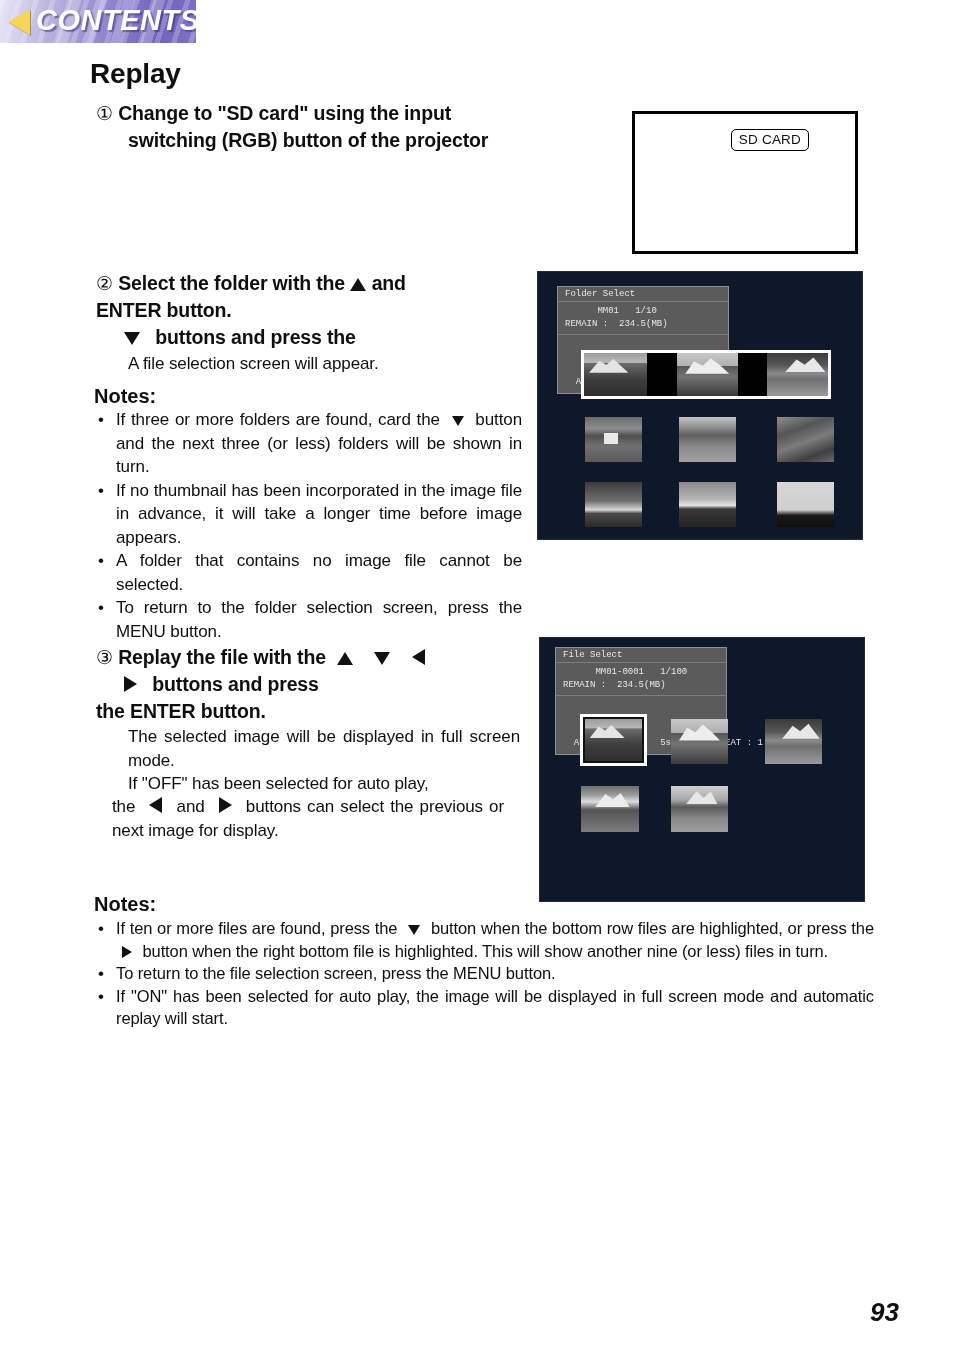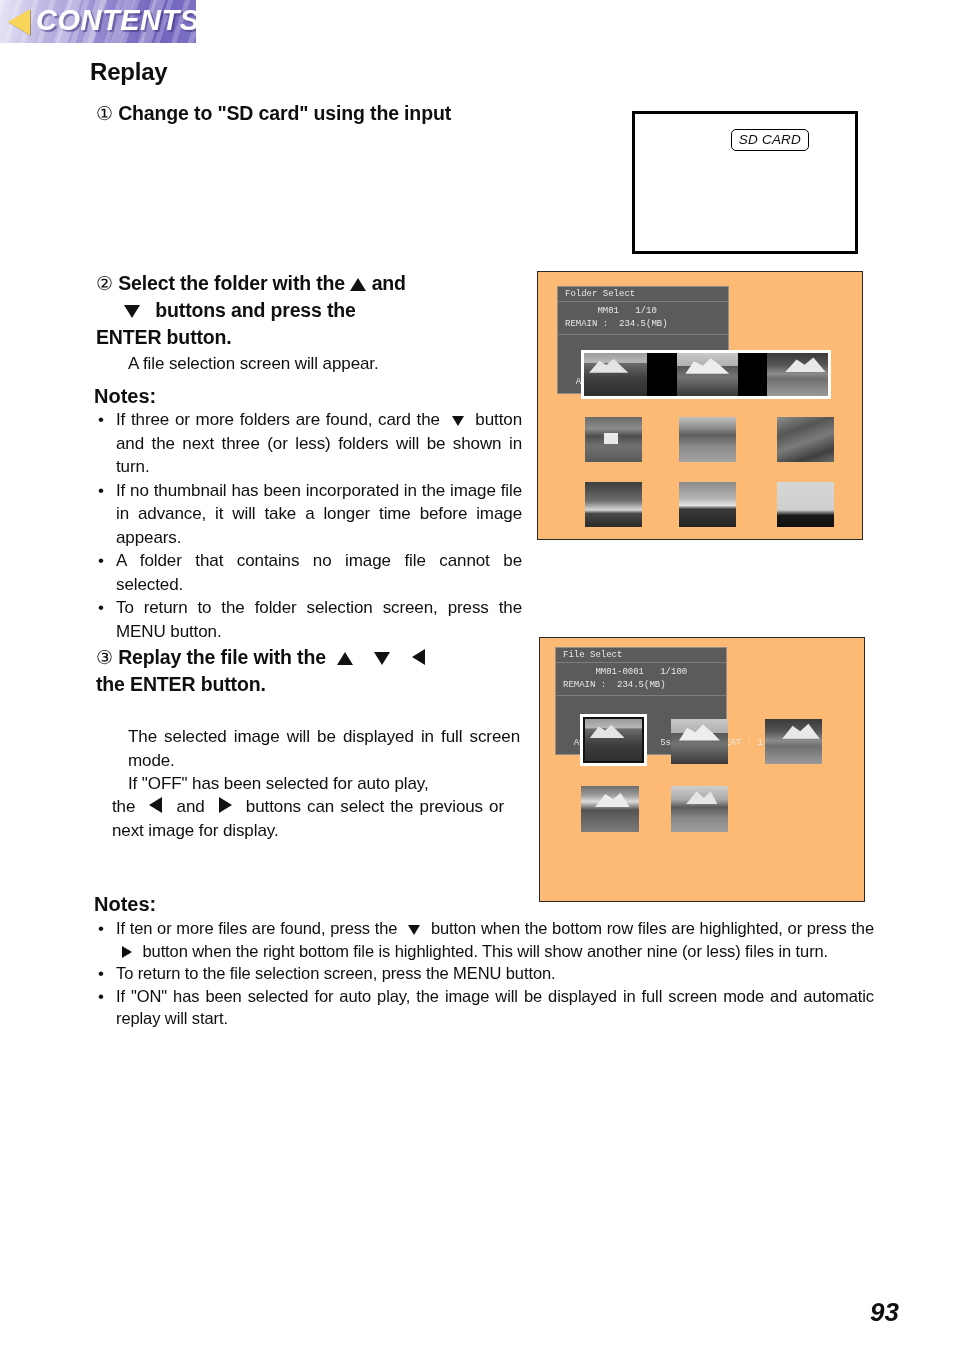--- a/index.html
+++ b/index.html
@@ -51,21 +51,21 @@
     font-size: 29px;
     letter-spacing: 0.5px;
     color: #ffffff;
     text-shadow: 2px 2px 1px rgba(60,45,120,0.55);
   }
 
   
   #page-title {
     position: absolute;
     left: 90px; top: 58px;
-    font-size: 24px;
+    font-size: 28px;
     font-weight: bold;
     letter-spacing: -0.2px;
   }
 
   .step {
     position: absolute;
     font-size: 19.5px;
     font-weight: bold;
     line-height: 27px;
     letter-spacing: -0.15px;
@@ -157,27 +157,26 @@
   #sd-card-chip {
     position: absolute;
     right: 46px; top: 15px;
     border: 1.6px solid #000;
     border-radius: 5px;
     padding: 2px 7px 3px 7px;
     font-size: 13.5px;
     letter-spacing: 0.2px;
     background: #fff;
     white-space: nowrap;
-    font-style: italic;
   }
 
   
   .osd-screen {
     position: absolute;
-    background: #fdba74;
+    background: #0f172a;
     border: 1px solid #2a2a2a;
     overflow: hidden;
   }
   .osd-panel {
     position: absolute;
     background: #5b5b5b;
     border: 1px solid #8f8f8f;
     font-family: "Liberation Mono", monospace;
     color: #e8e8e8;
     letter-spacing: 0px;
@@ -299,36 +298,37 @@
   <div class="stripe" style="left:146px;"></div>
   <div id="contents-triangle"></div>
   <div id="contents-label">CONTENTS</div>
 </div>
 
 <div id="page-title">Replay</div>
 
 <div class="step" style="left:96px; top:100px; width:520px;">
   <span class="circ">①</span>
   <span>Change to "SD card" using the input</span>
+  <span class="hang" style="padding-left:32px;">switching (RGB) button of the projector</span>
 </div>
 
 <div id="sd-figure">
   <div id="sd-card-chip">SD CARD</div>
 </div>
 
 <div class="step" style="left:96px; top:270px; width:440px;">
   <span class="circ">②</span>
   <span>Select the folder with the</span>
   <span class="tri tri-up"></span>
   <span>and</span>
+  <span class="hang">ENTER button.</span>
   <span class="hang" style="padding-left:28px;">
     <span class="tri tri-down"></span>
     <span style="padding-left:10px;">buttons and press the</span>
   </span>
-  <span class="hang">ENTER button.</span>
 </div>
 <div class="step-sub" style="left:128px; top:352px; width:400px; text-align:left;">A file selection screen will appear.</div>
 
 <div class="osd-screen" style="left:537px; top:271px; width:326px; height:269px;">
 
   <div class="osd-panel" style="left:19px; top:14px; width:172px;">
     <div class="osd-title">Folder Select</div>
     <div class="osd-mid">
       <div class="osd-line">      MM01   1/10</div>
       <div class="osd-line">REMAIN :  234.5(MB)</div>
@@ -378,20 +378,24 @@
     <span>To return to the folder selection screen, press the MENU button.</span>
   </li>
 </ul>
 
 <div class="step" style="left:96px; top:644px; width:430px;">
   <span class="circ">③</span>
   <span>Replay the file with the</span>
   <span class="tri tri-up" style="margin-left:6px;"></span>
   <span class="tri tri-down" style="margin-left:16px;"></span>
   <span class="tri tri-left" style="margin-left:16px;"></span>
+  <span class="hang" style="padding-left:28px;">
+    <span class="tri tri-right"></span>
+    <span style="padding-left:10px;">buttons and press</span>
+  </span>
   <span class="hang">the ENTER button.</span>
 </div>
 <div class="step-sub" style="left:128px; top:725px; width:392px;">The selected image will be displayed in full screen mode.</div>
 <div class="step-sub" style="left:128px; top:772px; width:392px; text-align:left;">If "OFF" has been selected for auto play,</div>
 <div class="step-sub" style="left:112px; top:795px; width:392px;">
   <span>the</span>
   <span class="tri tri-left" style="margin:0 8px;"></span>
   <span>and</span>
   <span class="tri tri-right" style="margin:0 8px;"></span>
   <span>buttons can select the previous or next image for display.</span>

